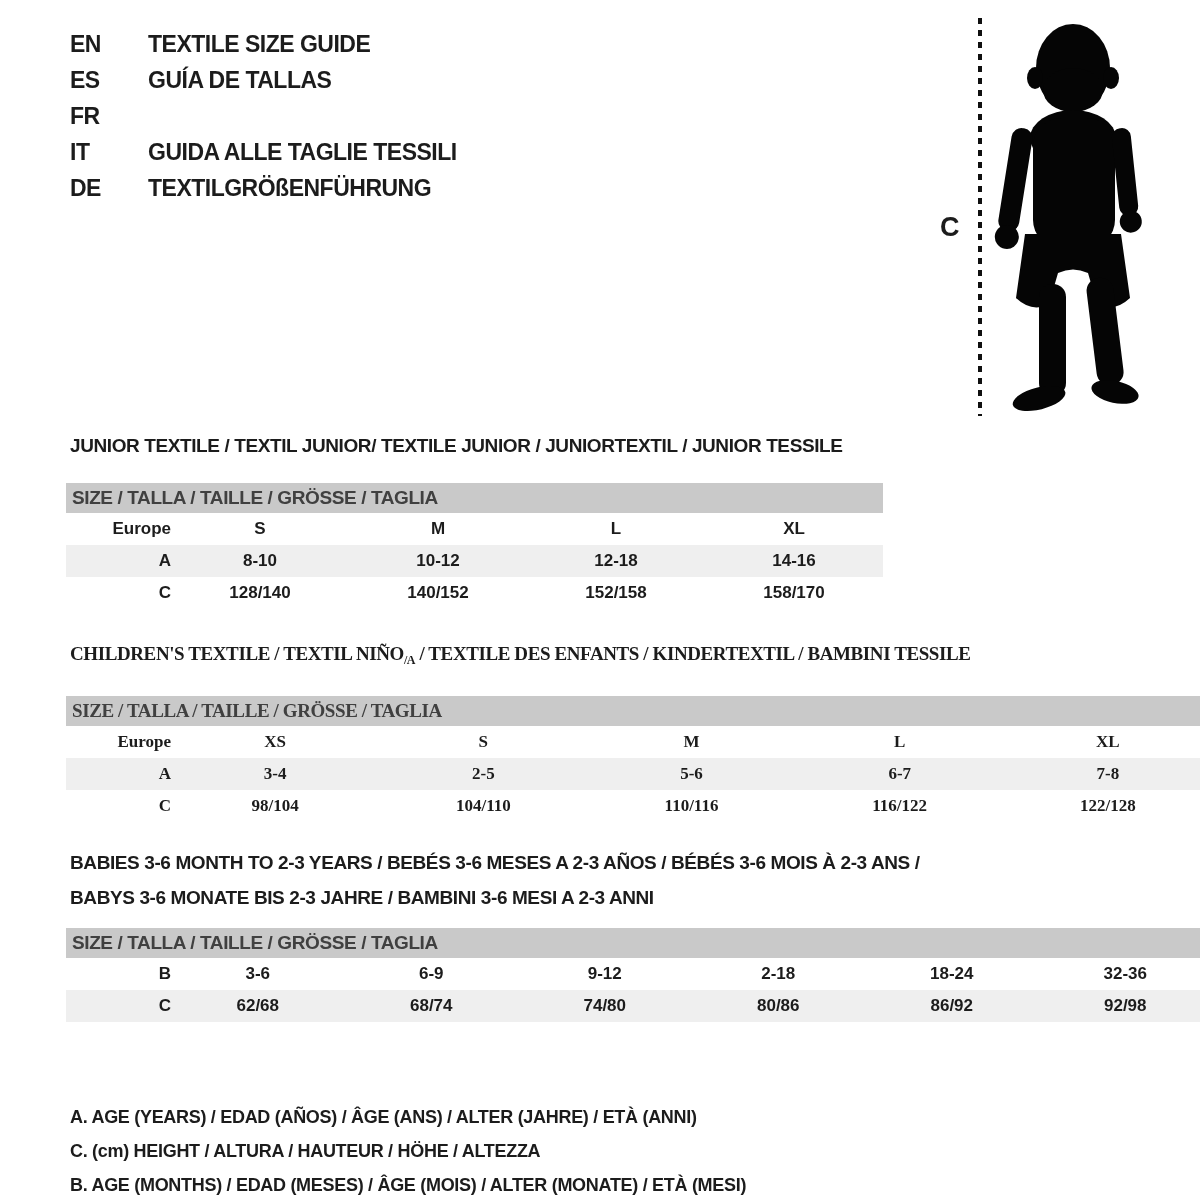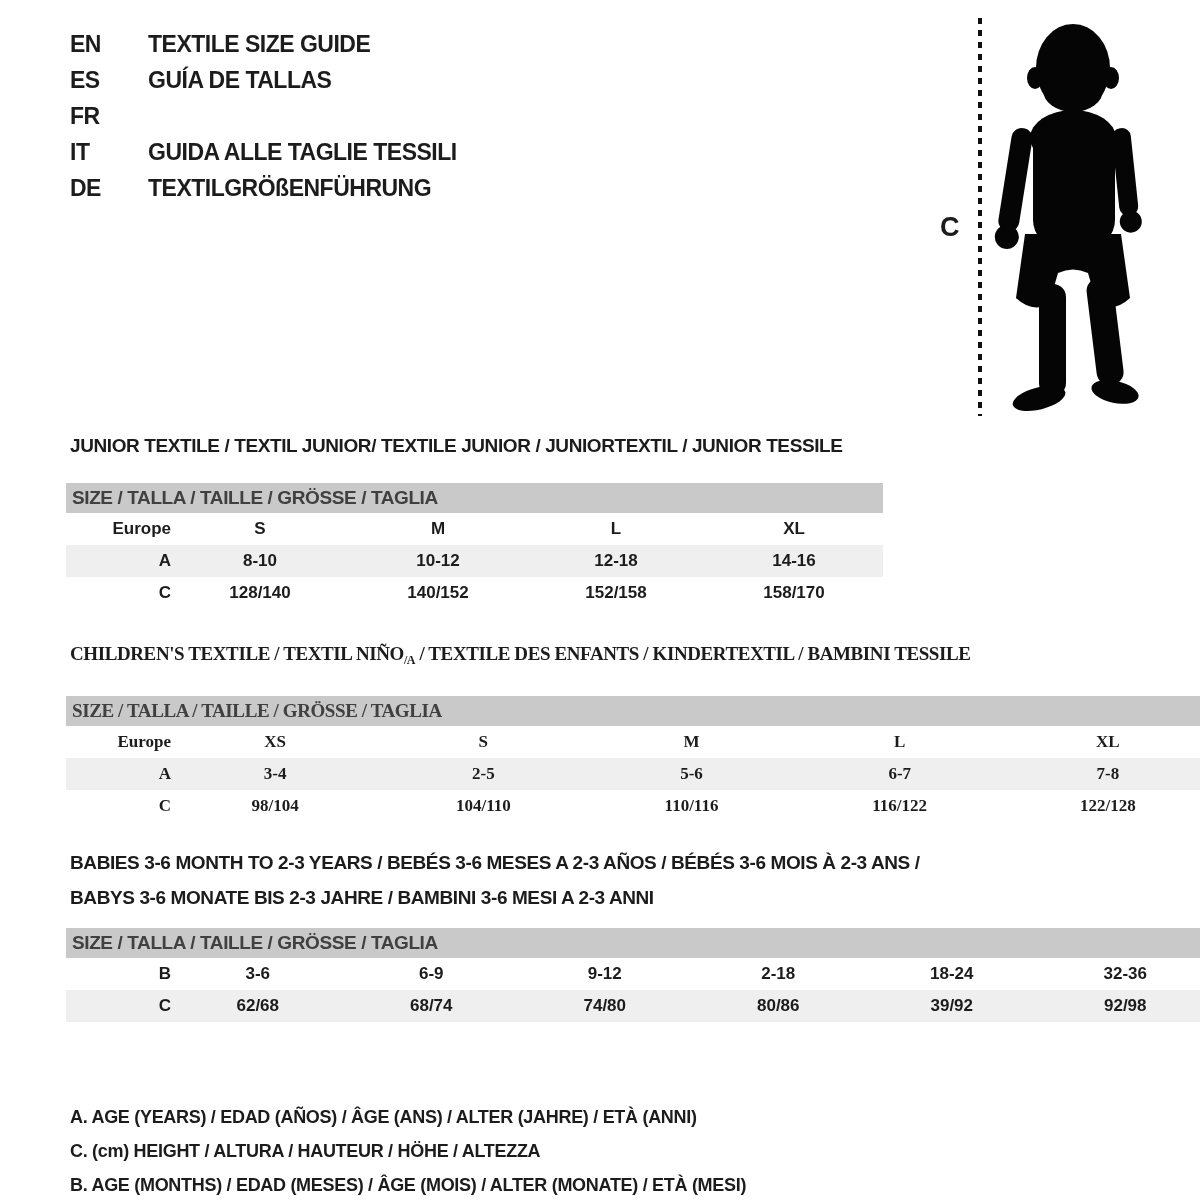--- a/index.html
+++ b/index.html
@@ -186,21 +186,21 @@
           <span class="tcell">2-18</span>
           <span class="tcell">18-24</span>
           <span class="tcell">32-36</span>
         </div>
         <div class="trow shaded">
           <span class="tlabel">C</span>
           <span class="tcell">62/68</span>
           <span class="tcell">68/74</span>
           <span class="tcell">74/80</span>
           <span class="tcell">80/86</span>
-          <span class="tcell">39/92</span>
+          <span class="tcell">86/92</span>
           <span class="tcell">92/98</span>
         </div>
       </div>
     </div>
 
   <div class="legend" id="legend">
       <div class="legend-line">A. AGE (YEARS) / EDAD (AÑOS) / ÂGE (ANS) / ALTER (JAHRE) / ETÀ (ANNI)</div>
       <div class="legend-line">C. (cm) HEIGHT / ALTURA / HAUTEUR / HÖHE / ALTEZZA</div>
       <div class="legend-line">B. AGE (MONTHS) / EDAD (MESES) / ÂGE (MOIS) / ALTER (MONATE) / ETÀ (MESI)</div>
     </div>

